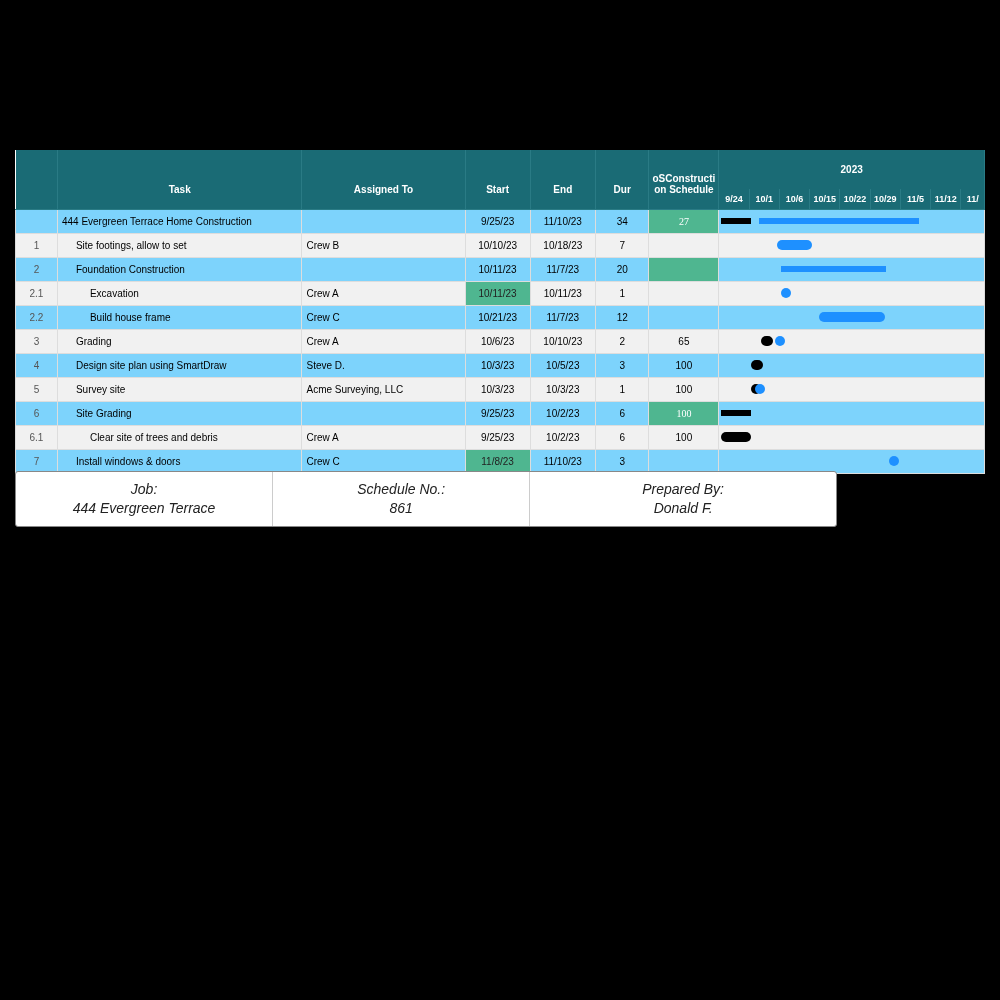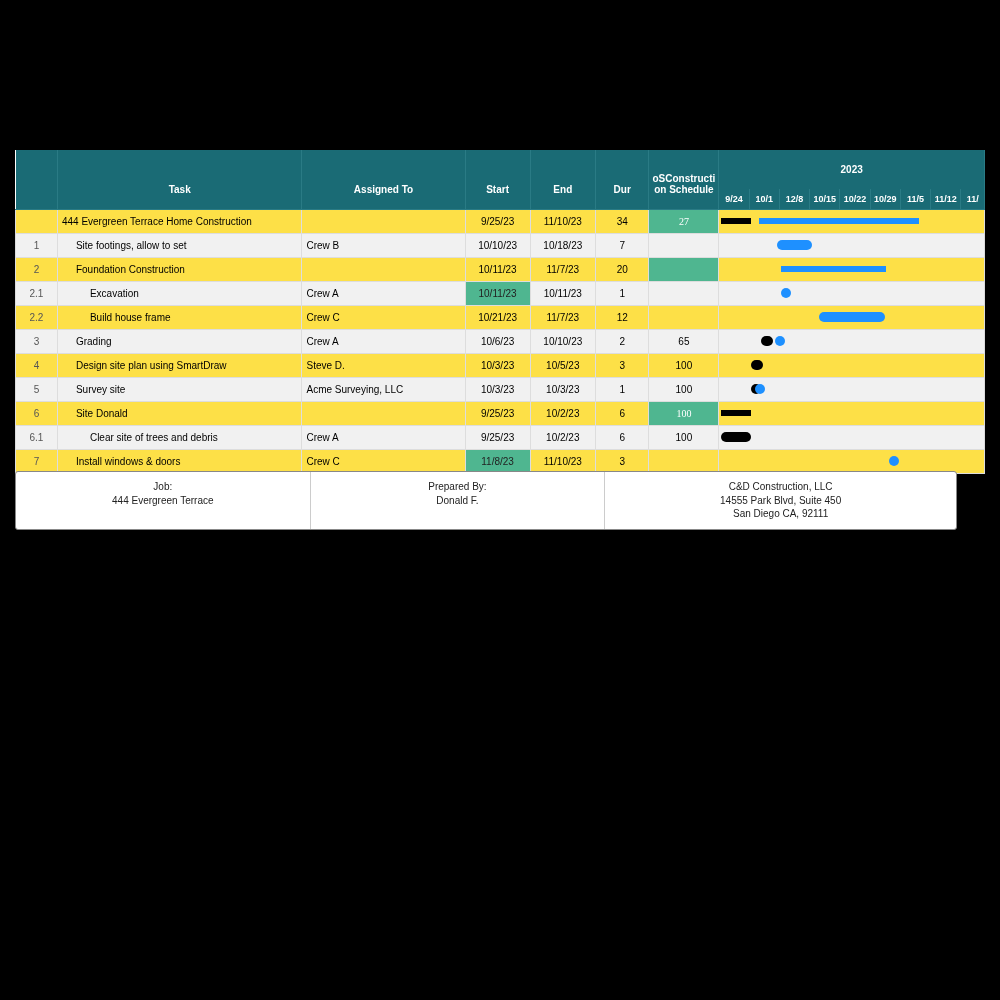--- a/index.html
+++ b/index.html
@@ -51,21 +51,21 @@
     padding: 5px 4px;
     height: 24px;
     vertical-align: middle;
     overflow: hidden;
     white-space: nowrap;
   }
   table.gantt td.num { text-align: center; color: #555; }
   table.gantt td.txt { text-align: left; }
   table.gantt td.ctr { text-align: center; }
   table.gantt tr.odd td { background: #f1f1f1; }
-  table.gantt tr.even td { background: #fde047; }
+  table.gantt tr.even td { background: #7dd3fc; }
   td.hl-green { background: #4fb690 !important; color: #fff !important; font-family: Liberation Serif, serif; }
   td.hl-green-dark { background: #4fb690 !important; color: #222 !important; }
   .indent1 { padding-left: 18px !important; }
   .indent2 { padding-left: 32px !important; }
 
   
   td.tl {
     padding: 0 !important;
     position: relative;
     border-left: 1px solid #eee;
@@ -104,27 +104,28 @@
     position:absolute; top:50%; transform:translateY(-50%);
   }
   .dot.blue { background:#1e90ff; }
   .dot.black{ background:#000; }
 
   
   .footer {
     position: absolute;
     top: calc(150px + 350px);
     left: 15px;
-    width: 942px;
+    width: 822px;
     border: 1px solid #888;
     border-radius: 3px;
     background: #fff;
     display: flex;
-    font-size: 10px;
+    font-size: 14px;
     color: #222;
+    font-style: italic;
   }
   .footer .cell {
     flex: 1;
     border-right: 1px solid #ccc;
     text-align: center;
     padding: 8px 4px;
     line-height: 1.35;
   }
   .footer .cell:last-child { border-right: none; flex: 1.2; }
   .footer .lbl { display:block; }
@@ -159,21 +160,21 @@
         <th rowspan="2">Assigned To</th>
         <th rowspan="2">Start</th>
         <th rowspan="2">End</th>
         <th rowspan="2">Dur</th>
         <th rowspan="2" style="word-break:break-word;white-space:normal;line-height:1.1">oSConstruction Schedule</th>
         <th colspan="9" class="year-row">2023</th>
       </tr>
       <tr id="week-header">
           <th class="week">9/24</th>
           <th class="week">10/1</th>
-          <th class="week">12/8</th>
+          <th class="week">10/6</th>
           <th class="week">10/15</th>
           <th class="week">10/22</th>
           <th class="week">10/29</th>
           <th class="week">11/5</th>
           <th class="week">11/12</th>
           <th class="week">11/</th>
         </tr>
     </thead>
     <tbody id="rows">
         <tr class="even">
@@ -270,21 +271,21 @@
           <td class="ctr">10/3/23</td>
           <td class="ctr">1</td>
           <td class="ctr">100</td>
           <td class="tl" colspan="9" style="position: relative;">
             <div class="dot black" style="left: 32px;"></div>
             <div class="dot blue" style="left: 36px;"></div>
           </td>
         </tr>
         <tr class="even">
           <td class="num">6</td>
-          <td class="txt indent1">Site Donald</td>
+          <td class="txt indent1">Site Grading</td>
           <td class="txt"></td>
           <td class="ctr">9/25/23</td>
           <td class="ctr">10/2/23</td>
           <td class="ctr">6</td>
           <td class="ctr hl-green">100</td>
           <td class="tl" colspan="9" style="position: relative;">
             <div class="bar black summary" style="left: 2px; width: 30px;"></div>
           </td>
         </tr>
         <tr class="odd">
@@ -314,21 +315,20 @@
       </tbody>
   </table>
 </div>
 
 <div class="footer" style="top: 471px;">
   <div class="cell">
     <span class="lbl">Job:</span>
     <span class="lbl">444 Evergreen Terrace</span>
   </div>
   <div class="cell">
+    <span class="lbl">Schedule No.:</span>
+    <span class="lbl">861</span>
+  </div>
+  <div class="cell">
     <span class="lbl">Prepared By:</span>
     <span class="lbl">Donald F.</span>
   </div>
-  <div class="cell">
-    <span class="lbl">C&amp;D Construction, LLC</span>
-    <span class="lbl">14555 Park Blvd, Suite 450</span>
-    <span class="lbl">San Diego CA, 92111</span>
-  </div>
 </div>
 
 </body></html>

